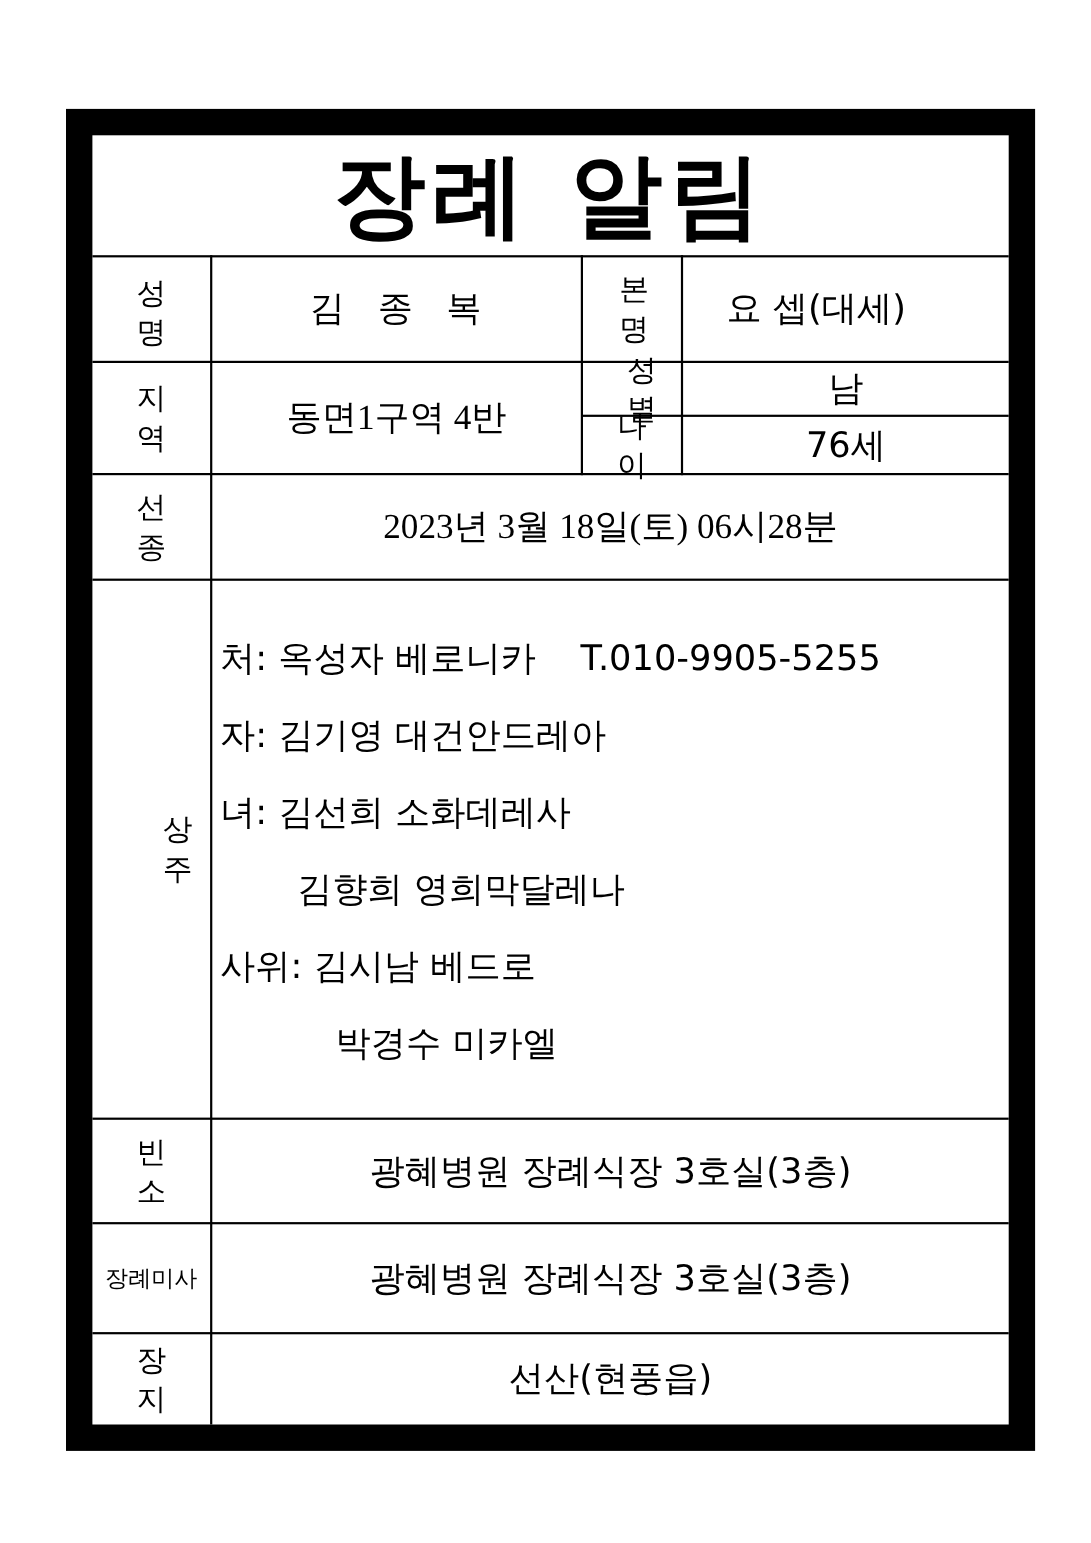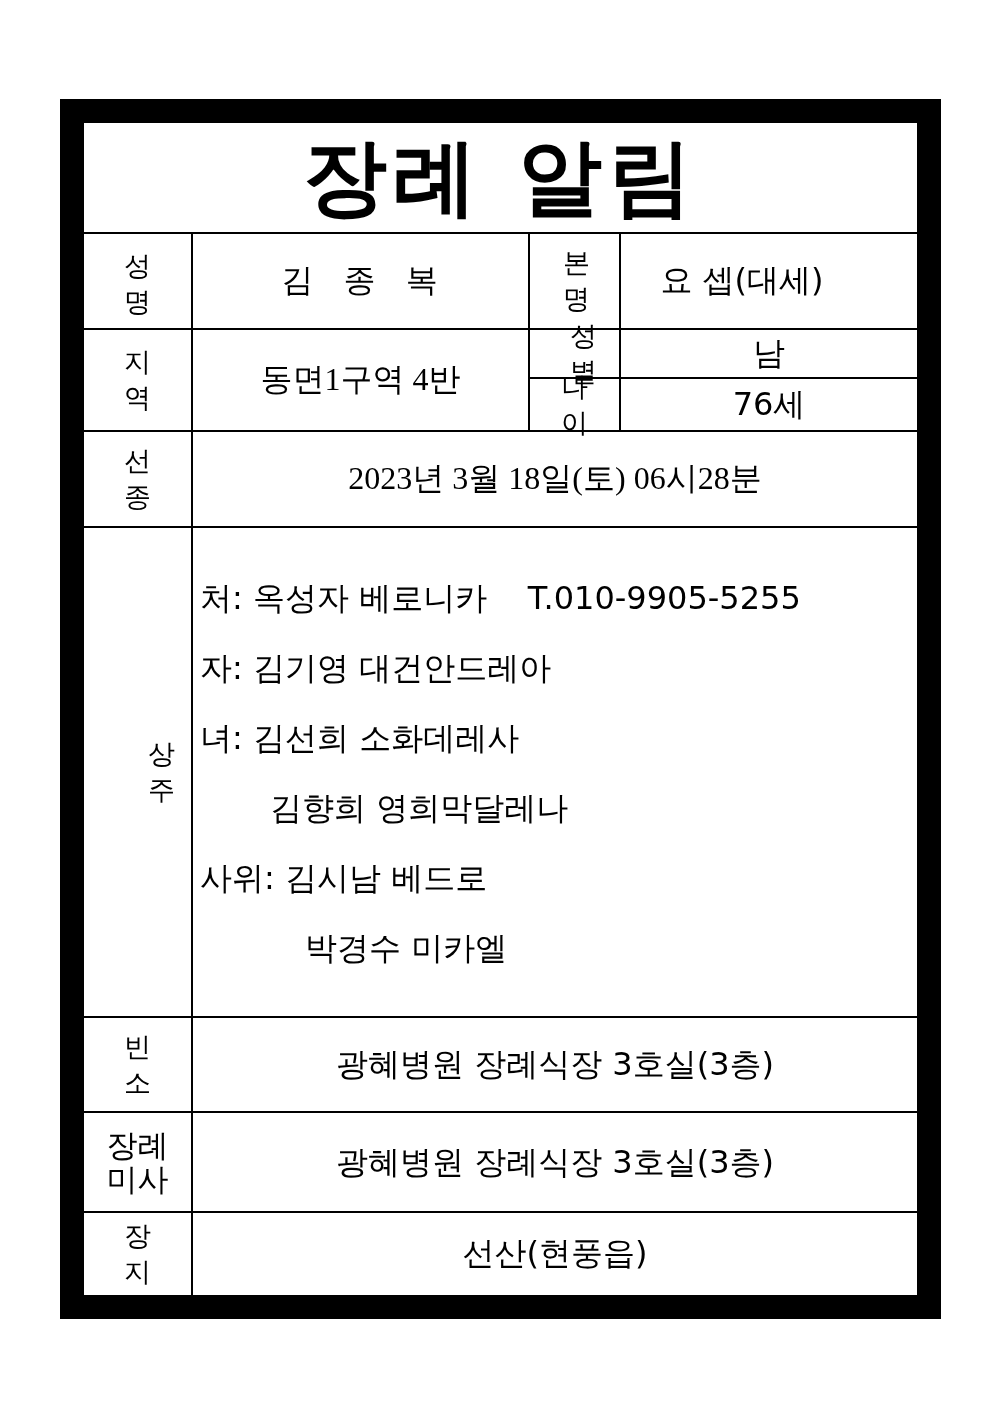--- a/index.html
+++ b/index.html
@@ -4,21 +4,21 @@
 <style>
   html, body { margin:0; padding:0; background:#ffffff; }
   body { width:992px; height:1403px; position:relative; overflow:hidden;
          font-family:"DejaVu Sans", "Liberation Sans", sans-serif; color:#000; }
   .frame { position:absolute; left:60px; top:99px; width:881px; height:1220px; background:#000; }
   .sheet { position:absolute; left:84px; top:123px; width:833px; height:1172px; background:#fff; }
   .hl { position:absolute; height:2px; background:#000; }
   .vl { position:absolute; width:2px; background:#000; }
   .cell { position:absolute; display:flex; align-items:center; justify-content:center; text-align:center; }
   .lbl { font-size:27px; letter-spacing:14px; padding-left:14px; box-sizing:border-box; }
-  .lbl2 { font-size:31px; line-height:34px; flex-direction:column; }
+  .lbl2 { font-size:21px; line-height:34px; flex-direction:row; }
   .val { font-size:32px; }
   .serif { font-family:"Liberation Serif", "DejaVu Serif", serif; }
   .title { font-size:84px; font-weight:bold; letter-spacing:6px; }
   .mline { position:absolute; white-space:pre; }
 </style>
 </head>
 <body>
 
 <div class="frame"></div>
 <div class="sheet"></div>

